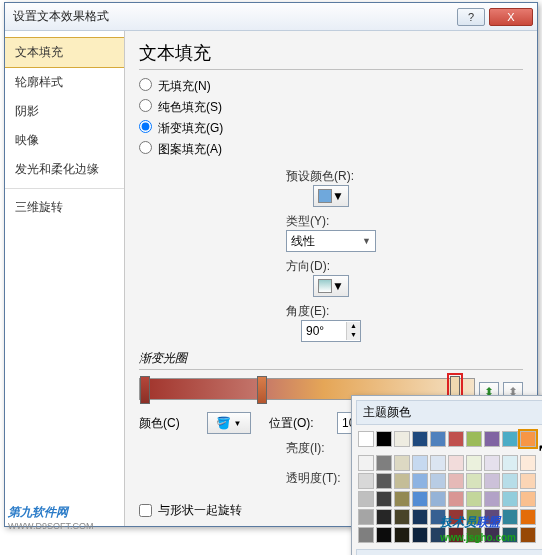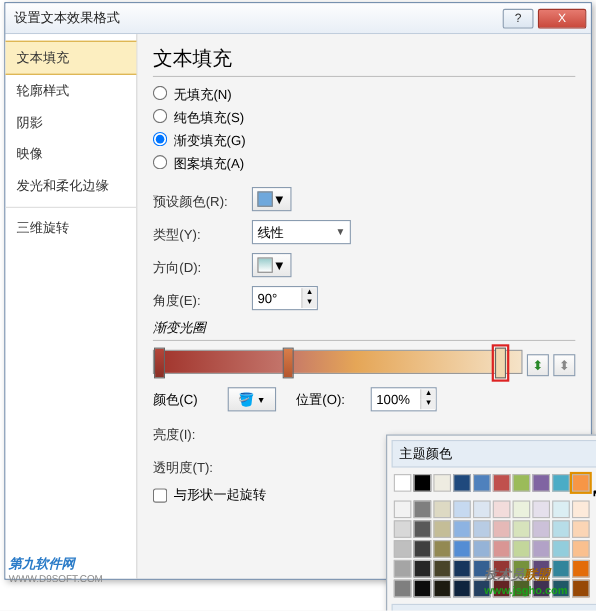--- a/index.html
+++ b/index.html
@@ -14,21 +14,21 @@
 .sidebar { width: 120px; border-right: 1px solid #c8c8c8; background: #fff; padding: 6px 0; }
 .sidebar-item { padding: 6px 10px; cursor: pointer; color: #333; }
 .sidebar-item.active { background: #fceec0; border: 1px solid #d6a93a; border-left: none; border-right: none; }
 .sidebar-sep { border-top: 1px solid #ddd; margin: 4px 0; }
 .main { flex: 1; padding: 10px 14px; background: #f4f4f4; position: relative; }
 .main h2 { font-size: 18px; font-weight: normal; margin-bottom: 4px; }
 .hr { border-top: 1px solid #c0c0c0; margin-bottom: 8px; }
 .radio-row { display: flex; align-items: flex-start; margin: 4px 0; }
 .radio-row input { margin-right: 6px; }
 .fields { margin-top: 10px; }
-.field-row { display: flex; align-items: flex-end; margin: 6px 0; min-height: 24px; }
+.field-row { display: flex; align-items: center; margin: 6px 0; min-height: 24px; flex-direction: column; }
 .field-label { width: 90px; color: #333; }
 .combo { width: 90px; height: 22px; border: 1px solid #8a9cb0; background: #fff; display: flex; align-items: center; justify-content: space-between; padding: 0 4px; }
 .combo .arrow { font-size: 9px; color: #555; }
 .color-combo { width: 36px; height: 22px; border: 1px solid #8a9cb0; background: linear-gradient(#fdfdfd,#e8e8e8); display: flex; align-items: center; justify-content: center; }
 .color-combo .swatch { width: 14px; height: 14px; background: #6fa8dc; border: 1px solid #888; }
 .spinner { width: 60px; height: 22px; border: 1px solid #8a9cb0; background: #fff; display: flex; align-items: center; justify-content: space-between; padding-left: 4px; }
 .spinner .spins { width: 14px; display: flex; flex-direction: column; }
 .spinner .spins span { height: 9px; font-size: 7px; text-align: center; background: #eee; border-left: 1px solid #ccc; }
 .section-label { font-size: 12px; margin-top: 8px; font-style: italic; }
 .section-hr { border-top: 1px solid #c0c0c0; margin: 2px 0 8px 0; }
@@ -47,22 +47,22 @@
 .swatch-grid { display: grid; grid-template-columns: repeat(10, 16px); gap: 2px; padding: 2px; }
 .sw { width: 16px; height: 16px; border: 1px solid #bbb; }
 .sw.hover { outline: 2px solid #e09000; }
 .cursor { position: absolute; left: 412px; top: 408px; font-size: 18px; color: #000; pointer-events: none; }
 .close-btn { position: absolute; right: 14px; bottom: 10px; width: 70px; height: 24px; border: 1px solid #8a9cb0; background: linear-gradient(#fdfdfd,#e8e8e8); }
 .checkbox-row { display: flex; align-items: center; margin-top: 8px; }
 .checkbox-row input { margin-right: 6px; }
 .watermark1 { position: absolute; left: 8px; bottom: 24px; font-size: 14px; color: #2a7bc8; font-style: italic; font-weight: bold; }
 .watermark1 .sub { font-size: 9px; color: #888; display: block; font-style: normal; font-weight: normal; }
 .watermark2 { position: absolute; right: 26px; bottom: 12px; font-size: 22px; font-weight: bold; font-style: italic; }
-.watermark2 .a { color: #737373; }
-.watermark2 .b { color: #a16207; }
+.watermark2 .a { color: #0369a1; }
+.watermark2 .b { color: #1d4ed8; }
 .watermark2 .sub { font-size: 10px; color: #1aa01a; display: block; text-align: right; font-style: normal; }
 </style>
 </head>
 <body>
 
 <div class="dialog">
   <div class="titlebar">
     <span class="titlebar-text">设置文本效果格式</span>
     <div class="titlebar-btns">
       <div class="tbtn">?</div>

